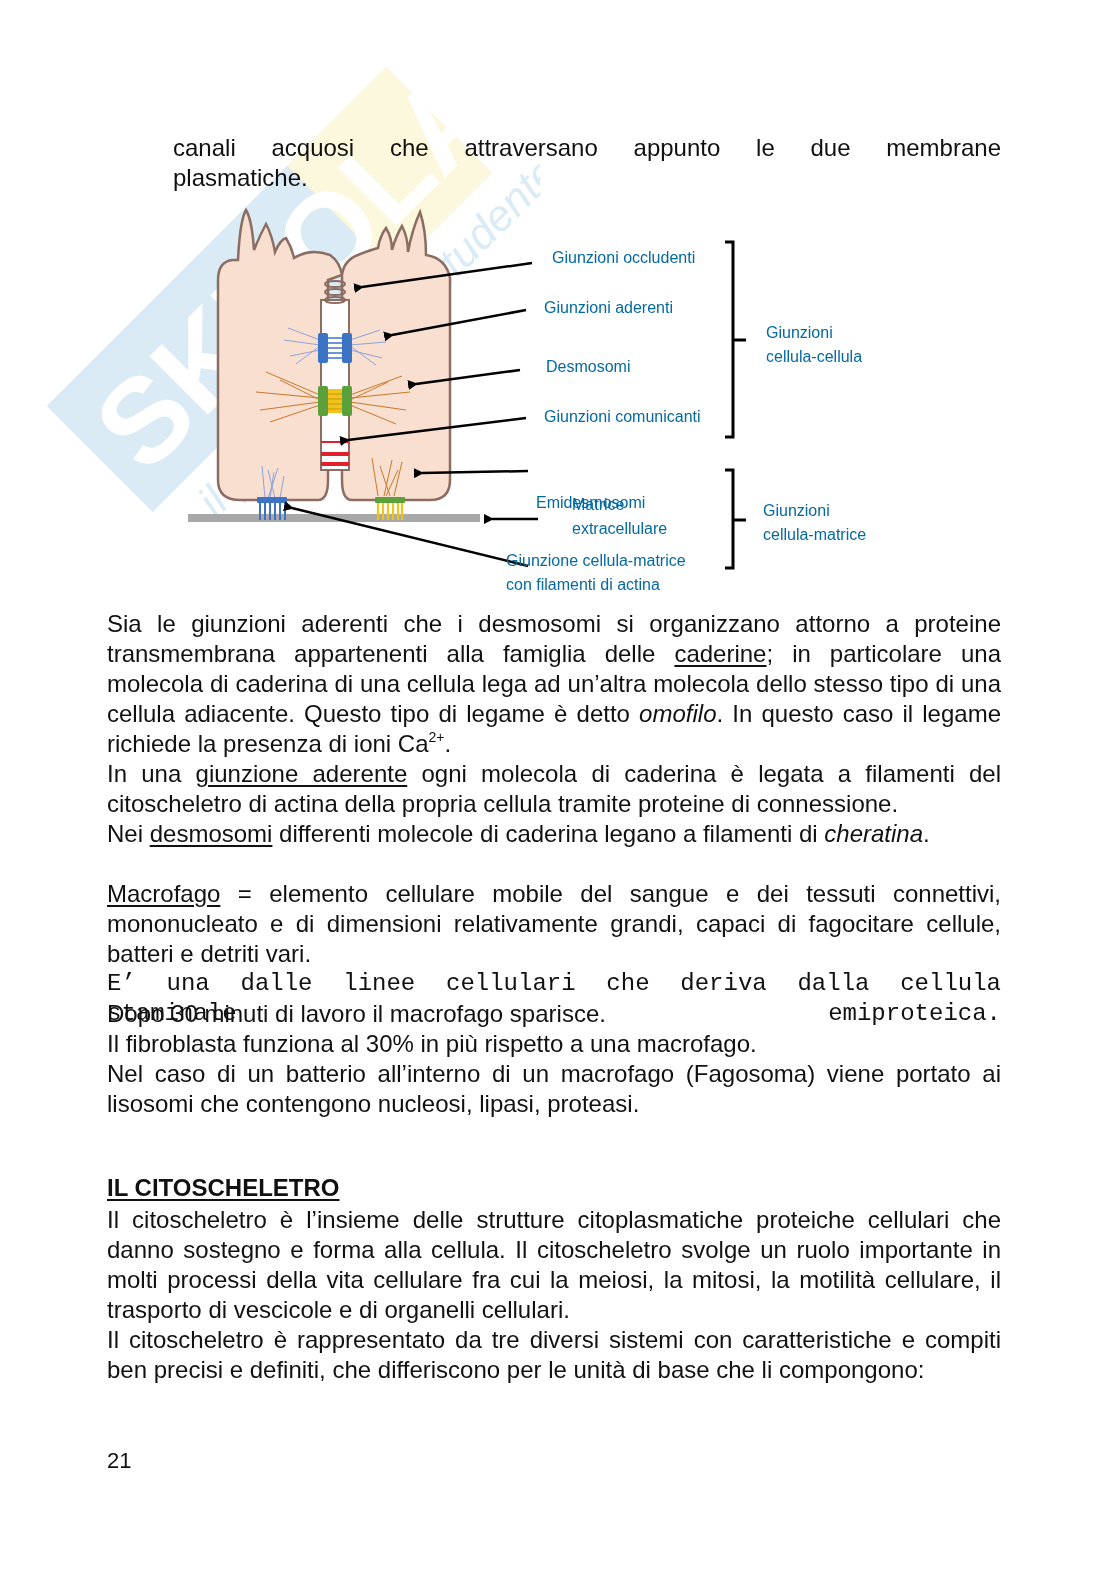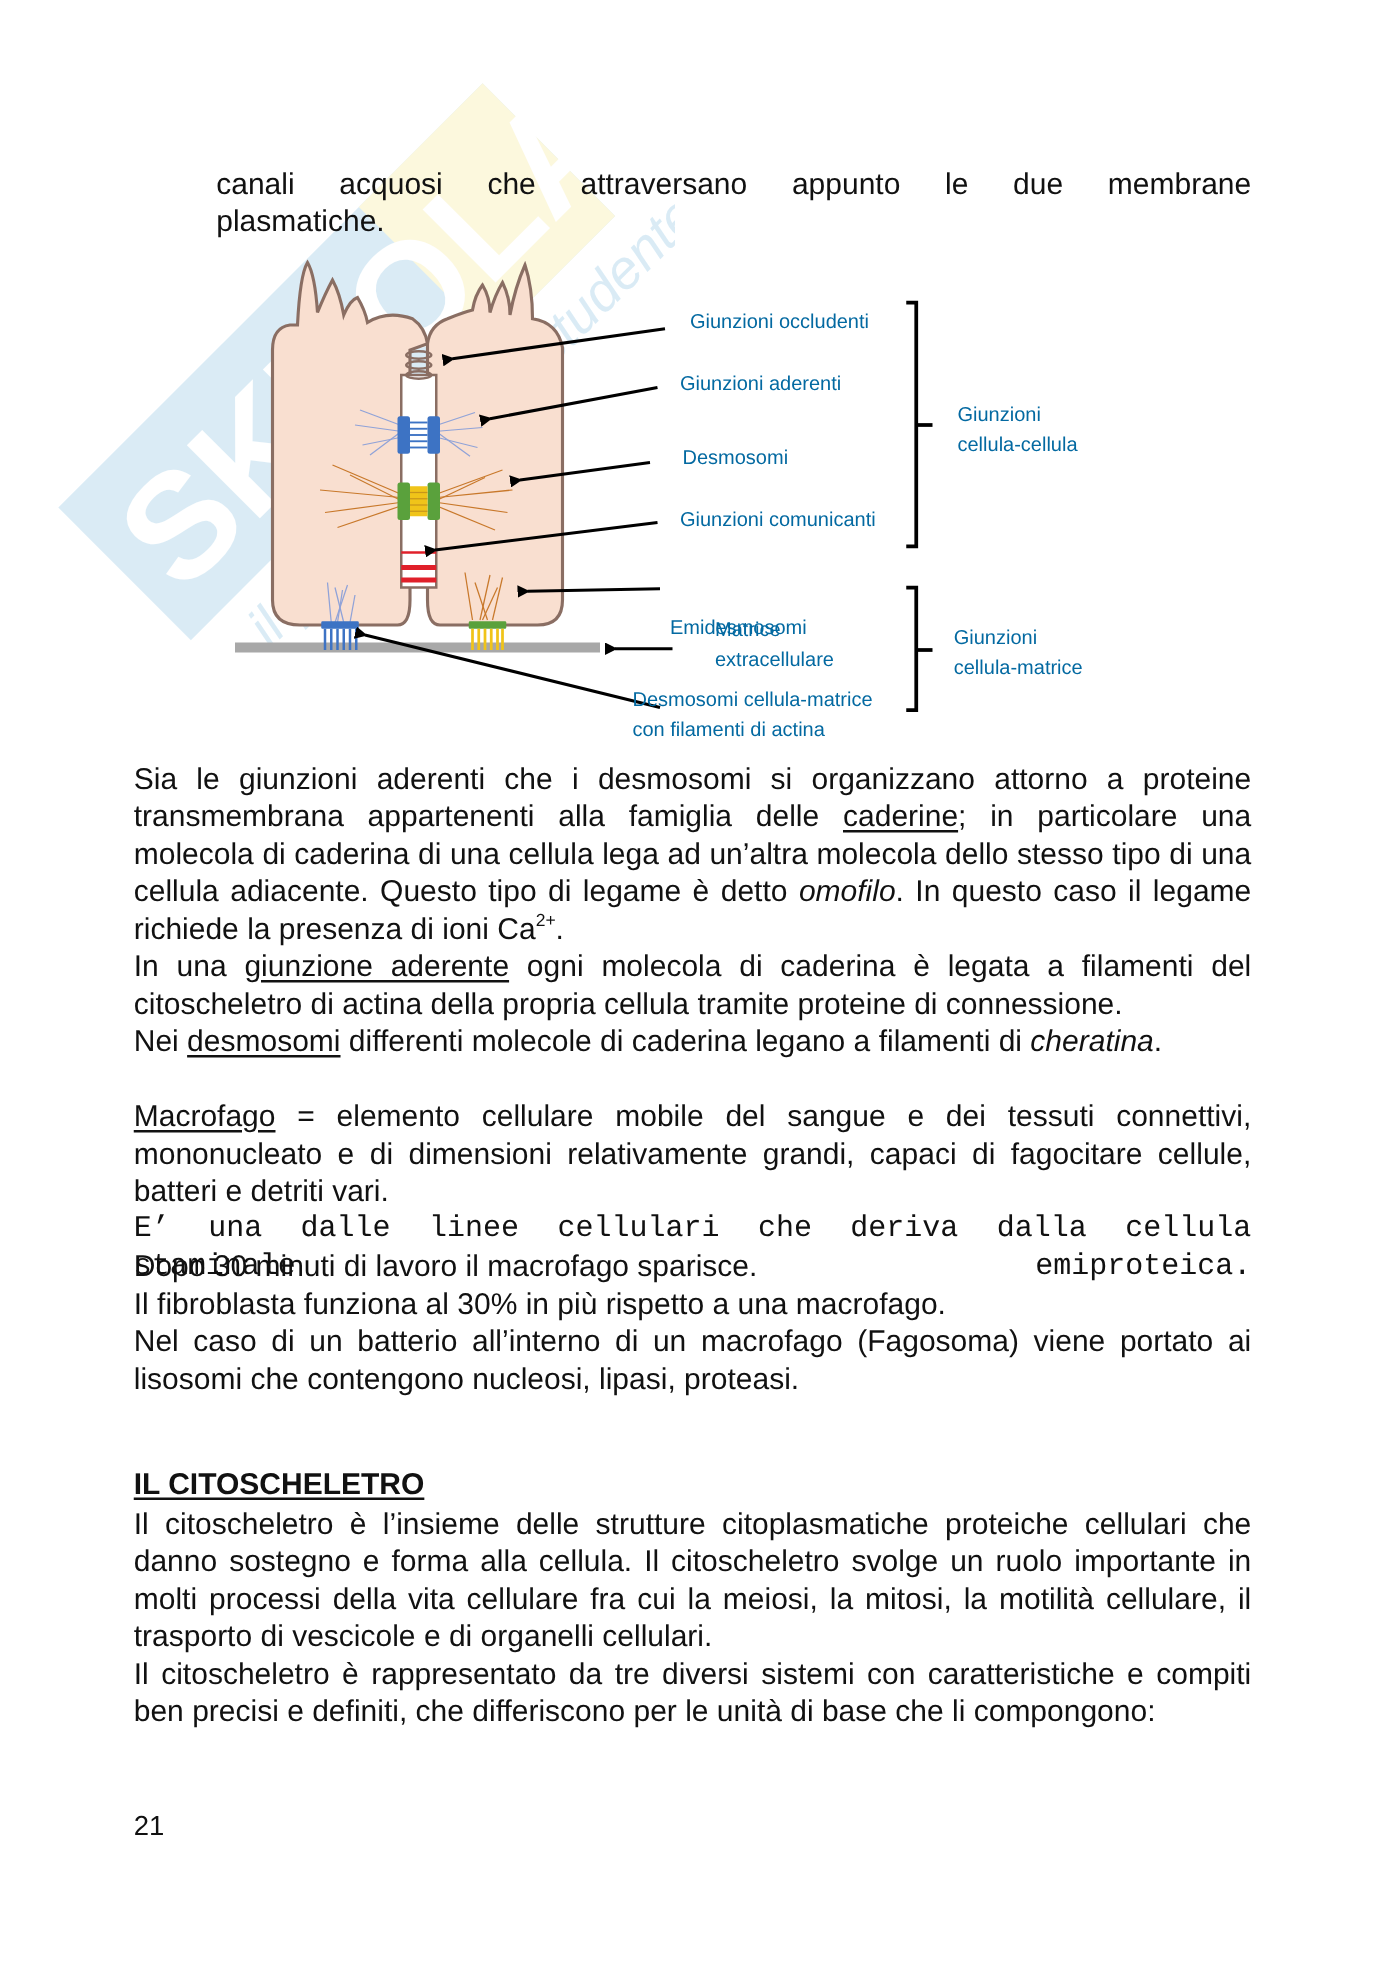--- a/index.html
+++ b/index.html
@@ -155,21 +155,21 @@
     </g>
   </svg>
 
   <span class="label" style="left:372px; top:46px;">Giunzioni occludenti</span>
   <span class="label" style="left:364px; top:96px;">Giunzioni aderenti</span>
   <span class="label" style="left:366px; top:155px;">Desmosomi</span>
   <span class="label" style="left:364px; top:205px;">Giunzioni comunicanti</span>
   <span class="label" style="left:356px; top:259px;margin-top:32px;">Emidesmosomi</span>
   <span class="label center" style="left:392px; top:293px; width:120px;">Matrice</span>
   <span class="label center" style="left:392px; top:317px; width:120px;">extracellulare</span>
-  <span class="label center" style="left:326px; top:349px; width:212px;">Desmosomi cellula-matrice</span>
+  <span class="label center" style="left:326px; top:349px; width:212px;">Giunzione cellula-matrice</span>
   <span class="label center" style="left:326px; top:373px; width:212px;">con filamenti di actina</span>
 
   <span class="label" style="left:586px; top:121px;">Giunzioni</span>
   <span class="label" style="left:586px; top:145px;">cellula-cellula</span>
   <span class="label" style="left:583px; top:299px;">Giunzioni</span>
   <span class="label" style="left:583px; top:323px;">cellula-matrice</span>
 </div>
 
 <p class="p" style="left:107px; top:609px; width:894px;">
   <span>Sia le giunzioni aderenti che i desmosomi si organizzano attorno a proteine transmembrana appartenenti alla famiglia delle </span><span class="u">caderine</span><span>; in particolare una molecola di caderina di una cellula lega ad un’altra molecola dello stesso tipo di una cellula adiacente. Questo tipo di legame è detto </span><span class="i">omofilo</span><span>. In questo caso il legame richiede la presenza di ioni Ca</span><sup>2+</sup><span>.</span>

